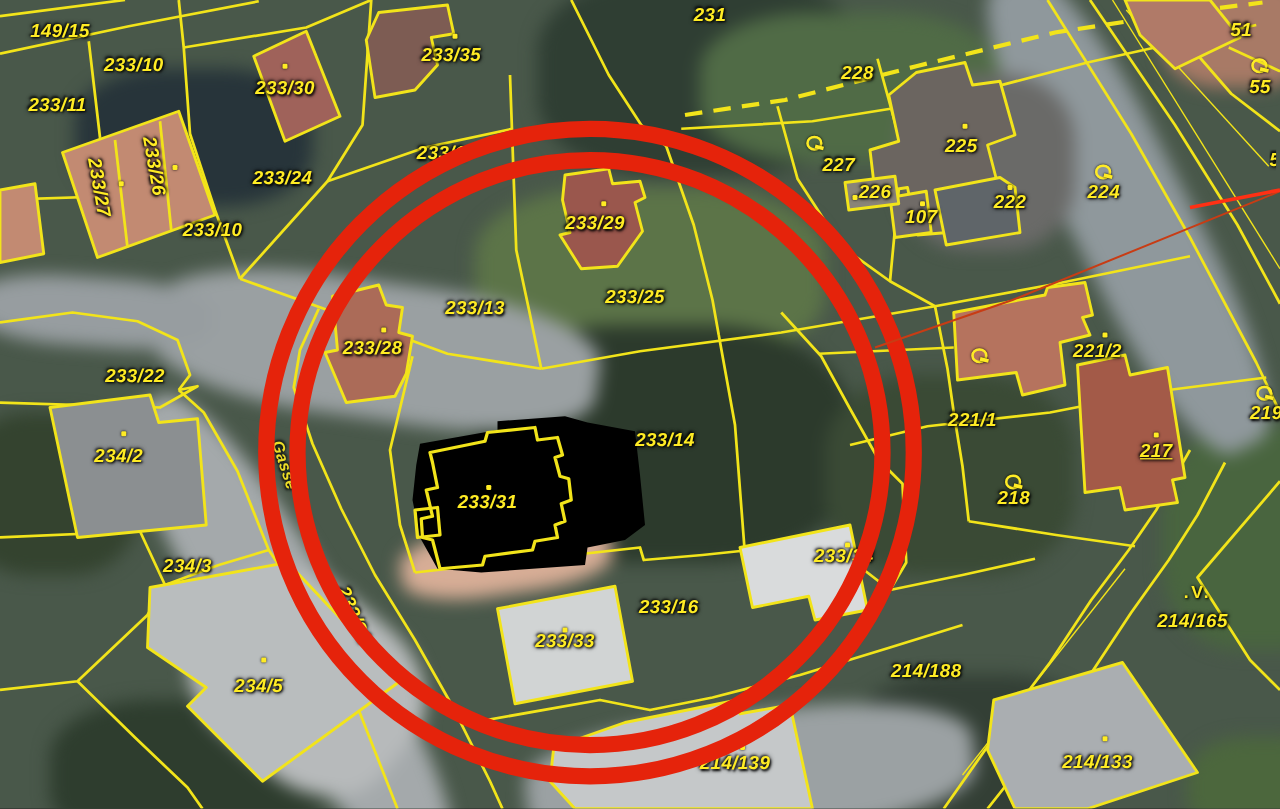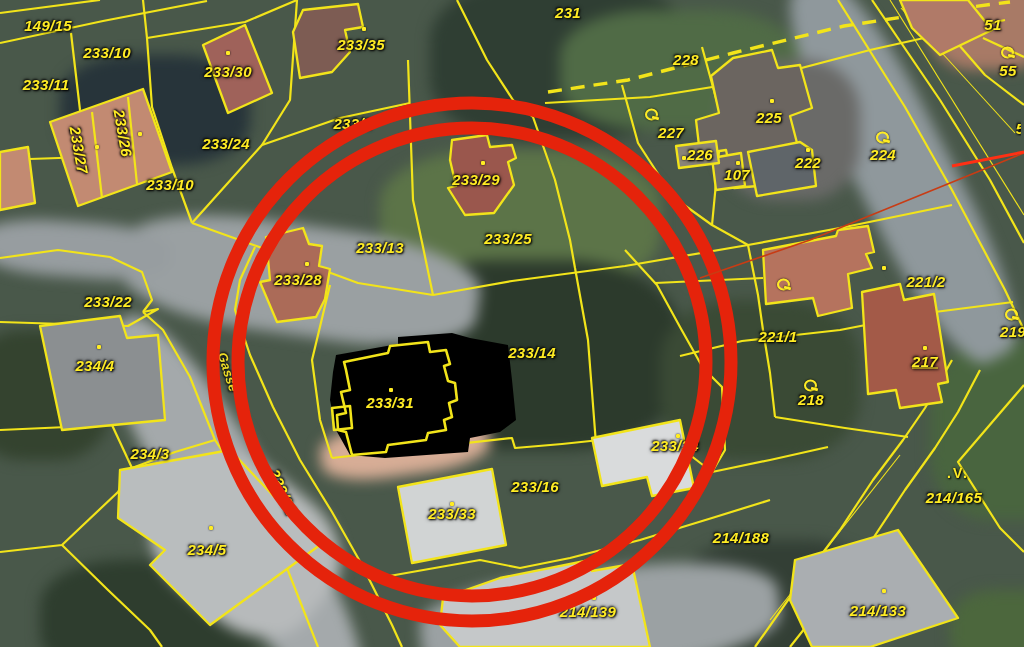--- a/index.html
+++ b/index.html
@@ -165,25 +165,25 @@
       <span class="lbl" style="left: 808px; top: 162px;">222</span>
       <span class="lbl" style="left: 883px; top: 154px;">224</span>
       <span class="lbl" style="left: 993px; top: 24px;">51</span>
       <span class="lbl" style="left: 1008px; top: 70px;">55</span>
       <span class="lbl partial" style="left: 1020px; top: 128px;">5</span>
       <span class="lbl" style="left: 476px; top: 179px;">233/29</span>
       <span class="lbl" style="left: 380px; top: 247px;">233/13</span>
       <span class="lbl" style="left: 508px; top: 238px;">233/25</span>
       <span class="lbl" style="left: 298px; top: 279px;">233/28</span>
       <span class="lbl" style="left: 108px; top: 301px;">233/22</span>
-      <span class="lbl" style="left: 95px; top: 365px;">234/4</span>
+      <span class="lbl" style="left: 95px; top: 365px;">234/2</span>
       <span class="lbl" style="left: 532px; top: 352px;">233/14</span>
       <span class="lbl" style="left: 390px; top: 402px;">233/31</span>
       <span class="lbl" style="left: 778px; top: 316px; margin-top: 20px;">221/1</span>
-      <span class="lbl" style="left: 878px; top: 281px; margin-left: 48px;">221/2</span>
+      <span class="lbl" style="left: 878px; top: 281px;">221/2</span>
       <span class="lbl" style="left: 1013px; top: 331px;">219</span>
       <span class="lbl" style="left: 925px; top: 361px; text-decoration: underline;">217</span>
       <span class="lbl" style="left: 811px; top: 399px;">218</span>
       <span class="lbl" style="left: 150px; top: 453px;">234/3</span>
       <span class="lbl" style="left: 207px; top: 549px;">234/5</span>
       <span class="lbl" style="transform: translate(-50%, -50%) rotate(67deg); left: 283px; top: 492px;">233/21</span>
       <span class="lbl street" style="transform: translate(-50%, -50%) rotate(72deg); left: 228px; top: 372px;">Gasse</span>
       <span class="lbl" style="left: 452px; top: 513px;">233/33</span>
       <span class="lbl" style="left: 535px; top: 486px;">233/16</span>
       <span class="lbl" style="left: 675px; top: 445px;">233/34</span>

